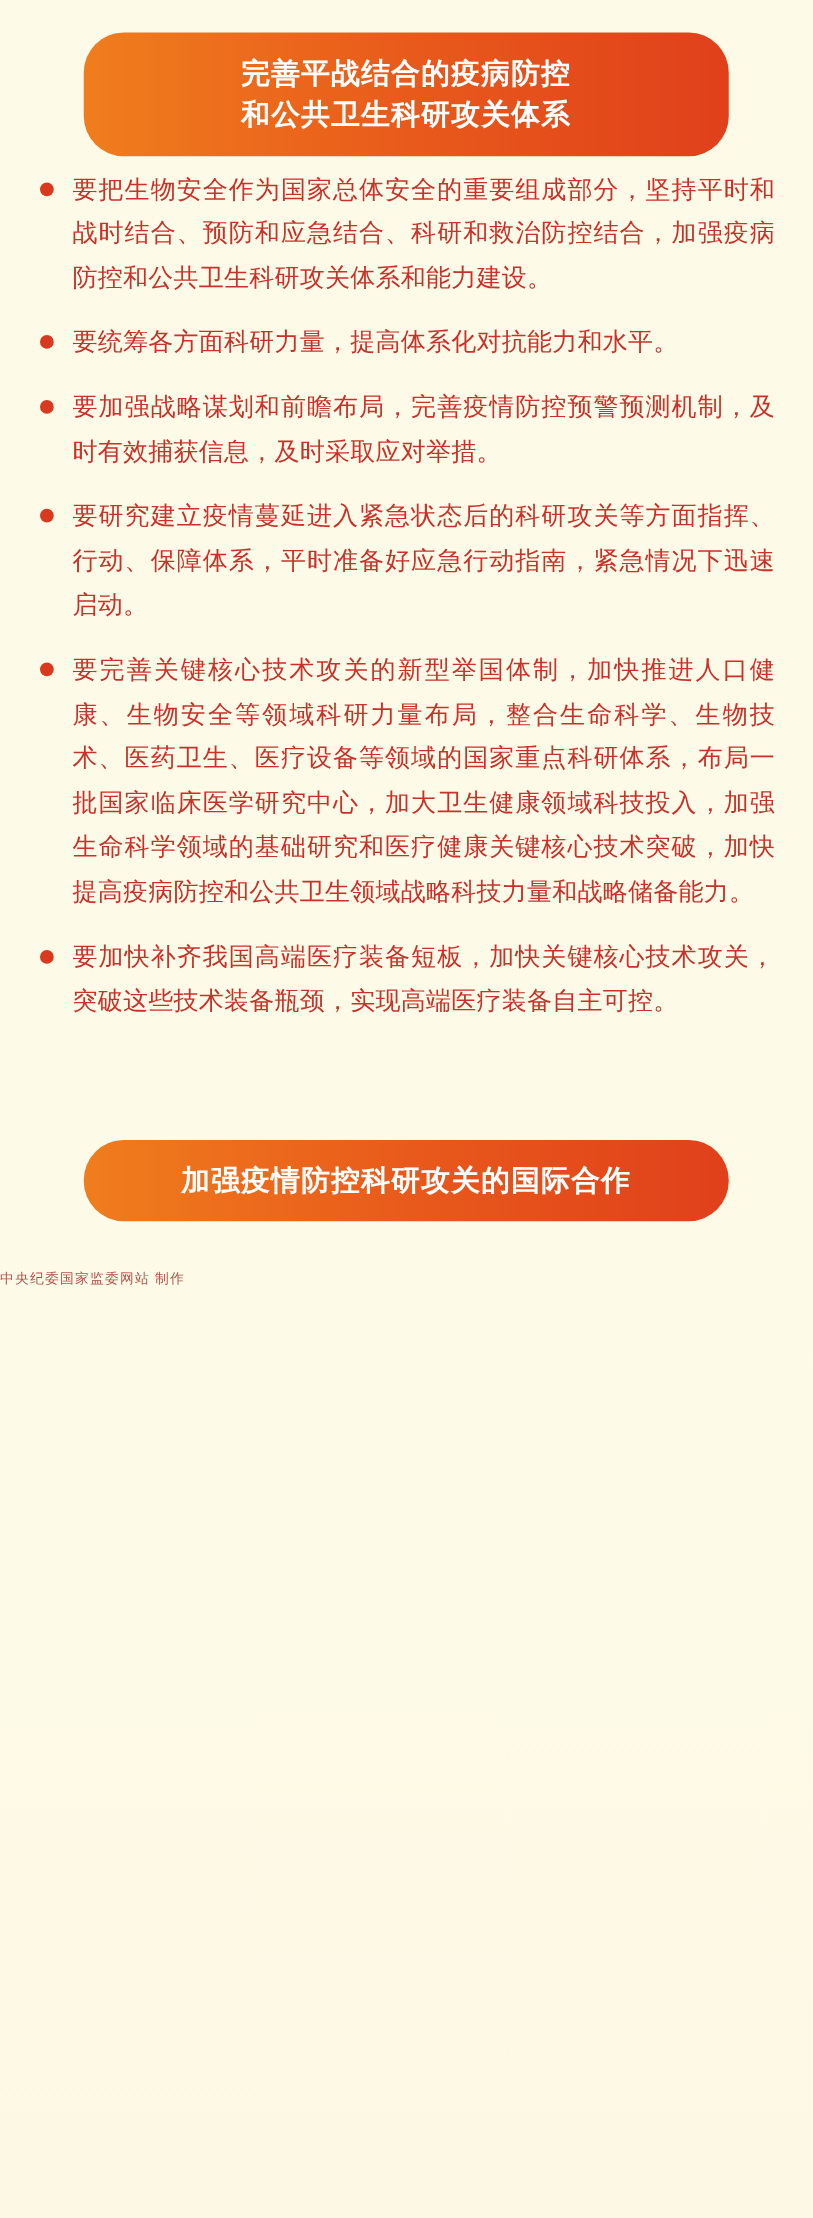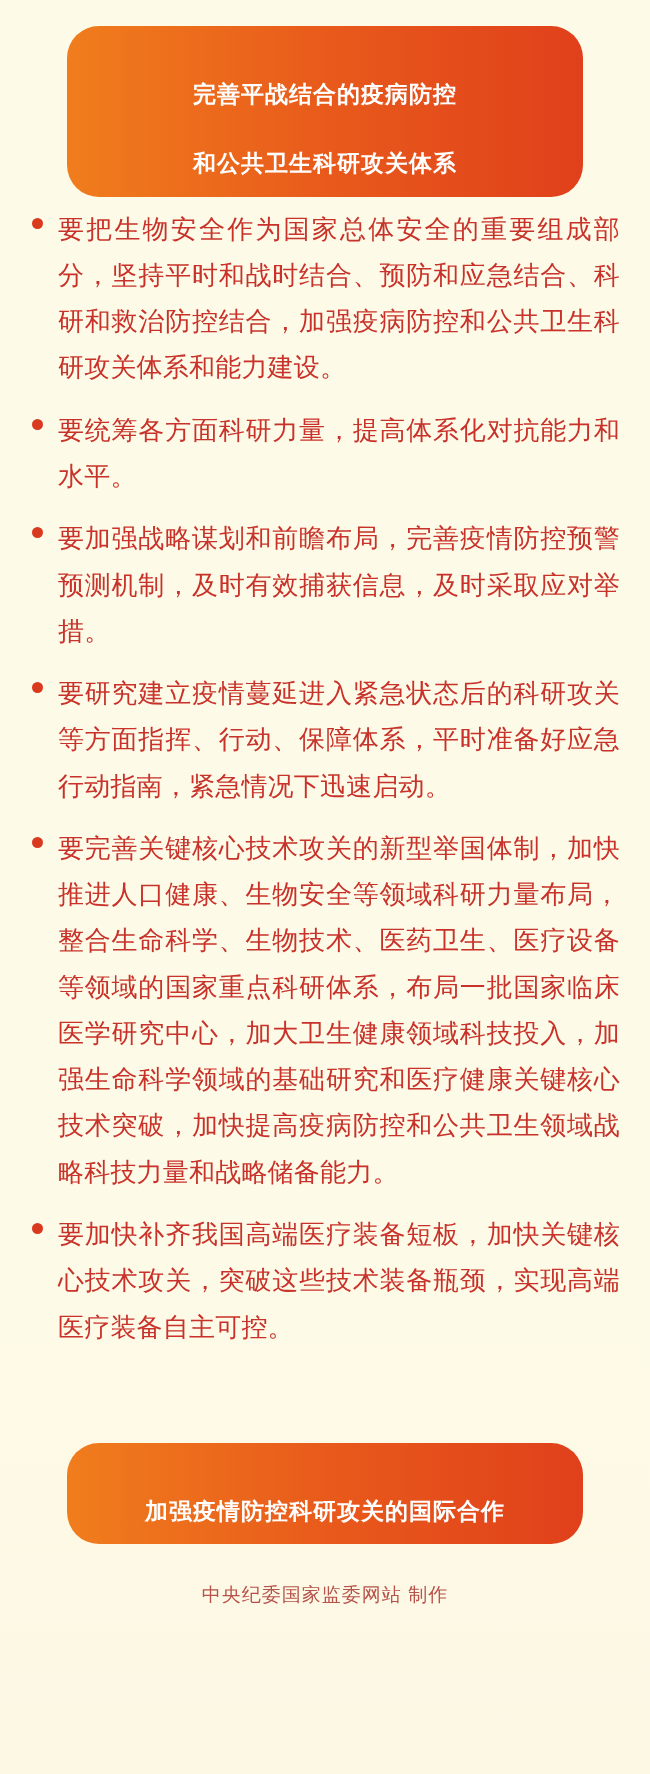--- a/index.html
+++ b/index.html
@@ -38,30 +38,29 @@
     font-size: 23px;
   }
   .banner.orange {
     background: linear-gradient(90deg, #f07d1d 0%, #e8591b 52%, #e0401b 100%);
   }
   .banner.red {
     background: linear-gradient(90deg, #e8401c 0%, #e02018 55%, #dc1412 100%);
   }
   .banner-line {
     display: block;
-    margin-top: 36px;
   }
   .body-block {
     padding: 10px 30px 0 30px;
   }
   .para {
     position: relative;
     margin: 0 0 16px 0;
     padding-left: 28px;
-    font-size: 26px;
+    font-size: 20px;
     line-height: 1.78;
     color: #c8322a;
     text-align: justify;
     letter-spacing: 0.2px;
     font-family: Liberation Serif, serif;
   }
   .para .bullet {
     position: absolute;
     left: 2px;
     top: 11px;
@@ -71,22 +70,21 @@
     background: #d9391f;
     display: block;
   }
   .gap-lg {
     height: 42px;
   }
   .gap-md {
     height: 30px;
   }
   .footer {
-    text-align: center;
-    font-size: 19px;
+    font-size: 11px;
     color: #b6524a;
     padding: 34px 0 26px 0;
     letter-spacing: 1px;
   }
 </style>
 </head>
 <body>
 
 <div class="page">
 

